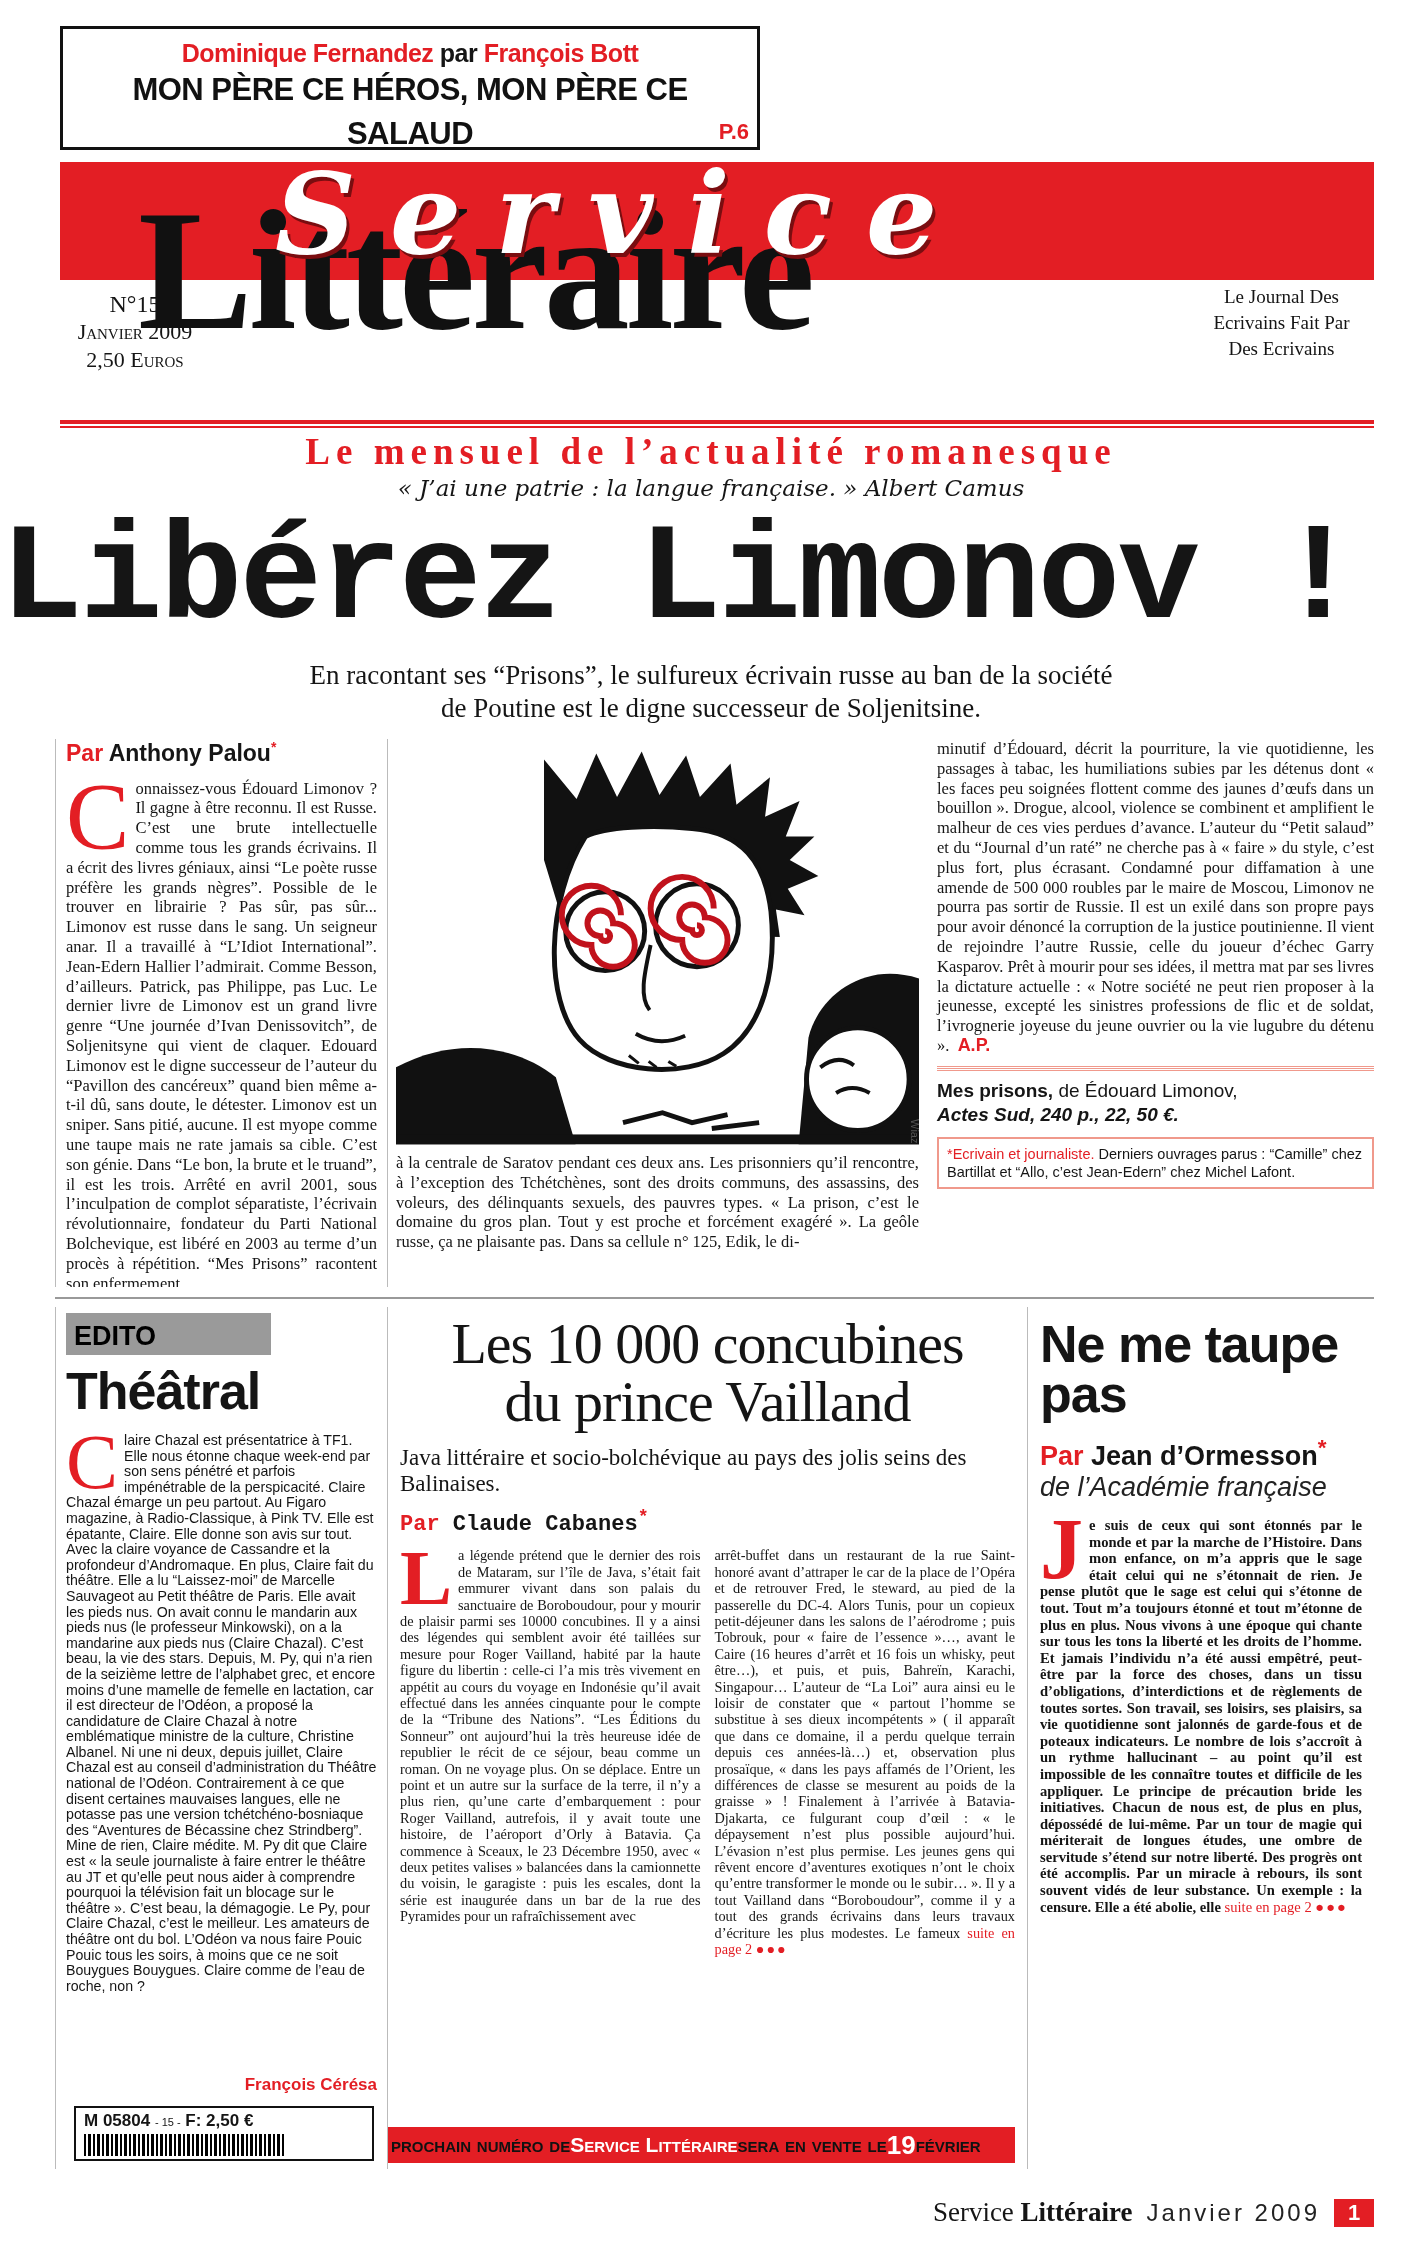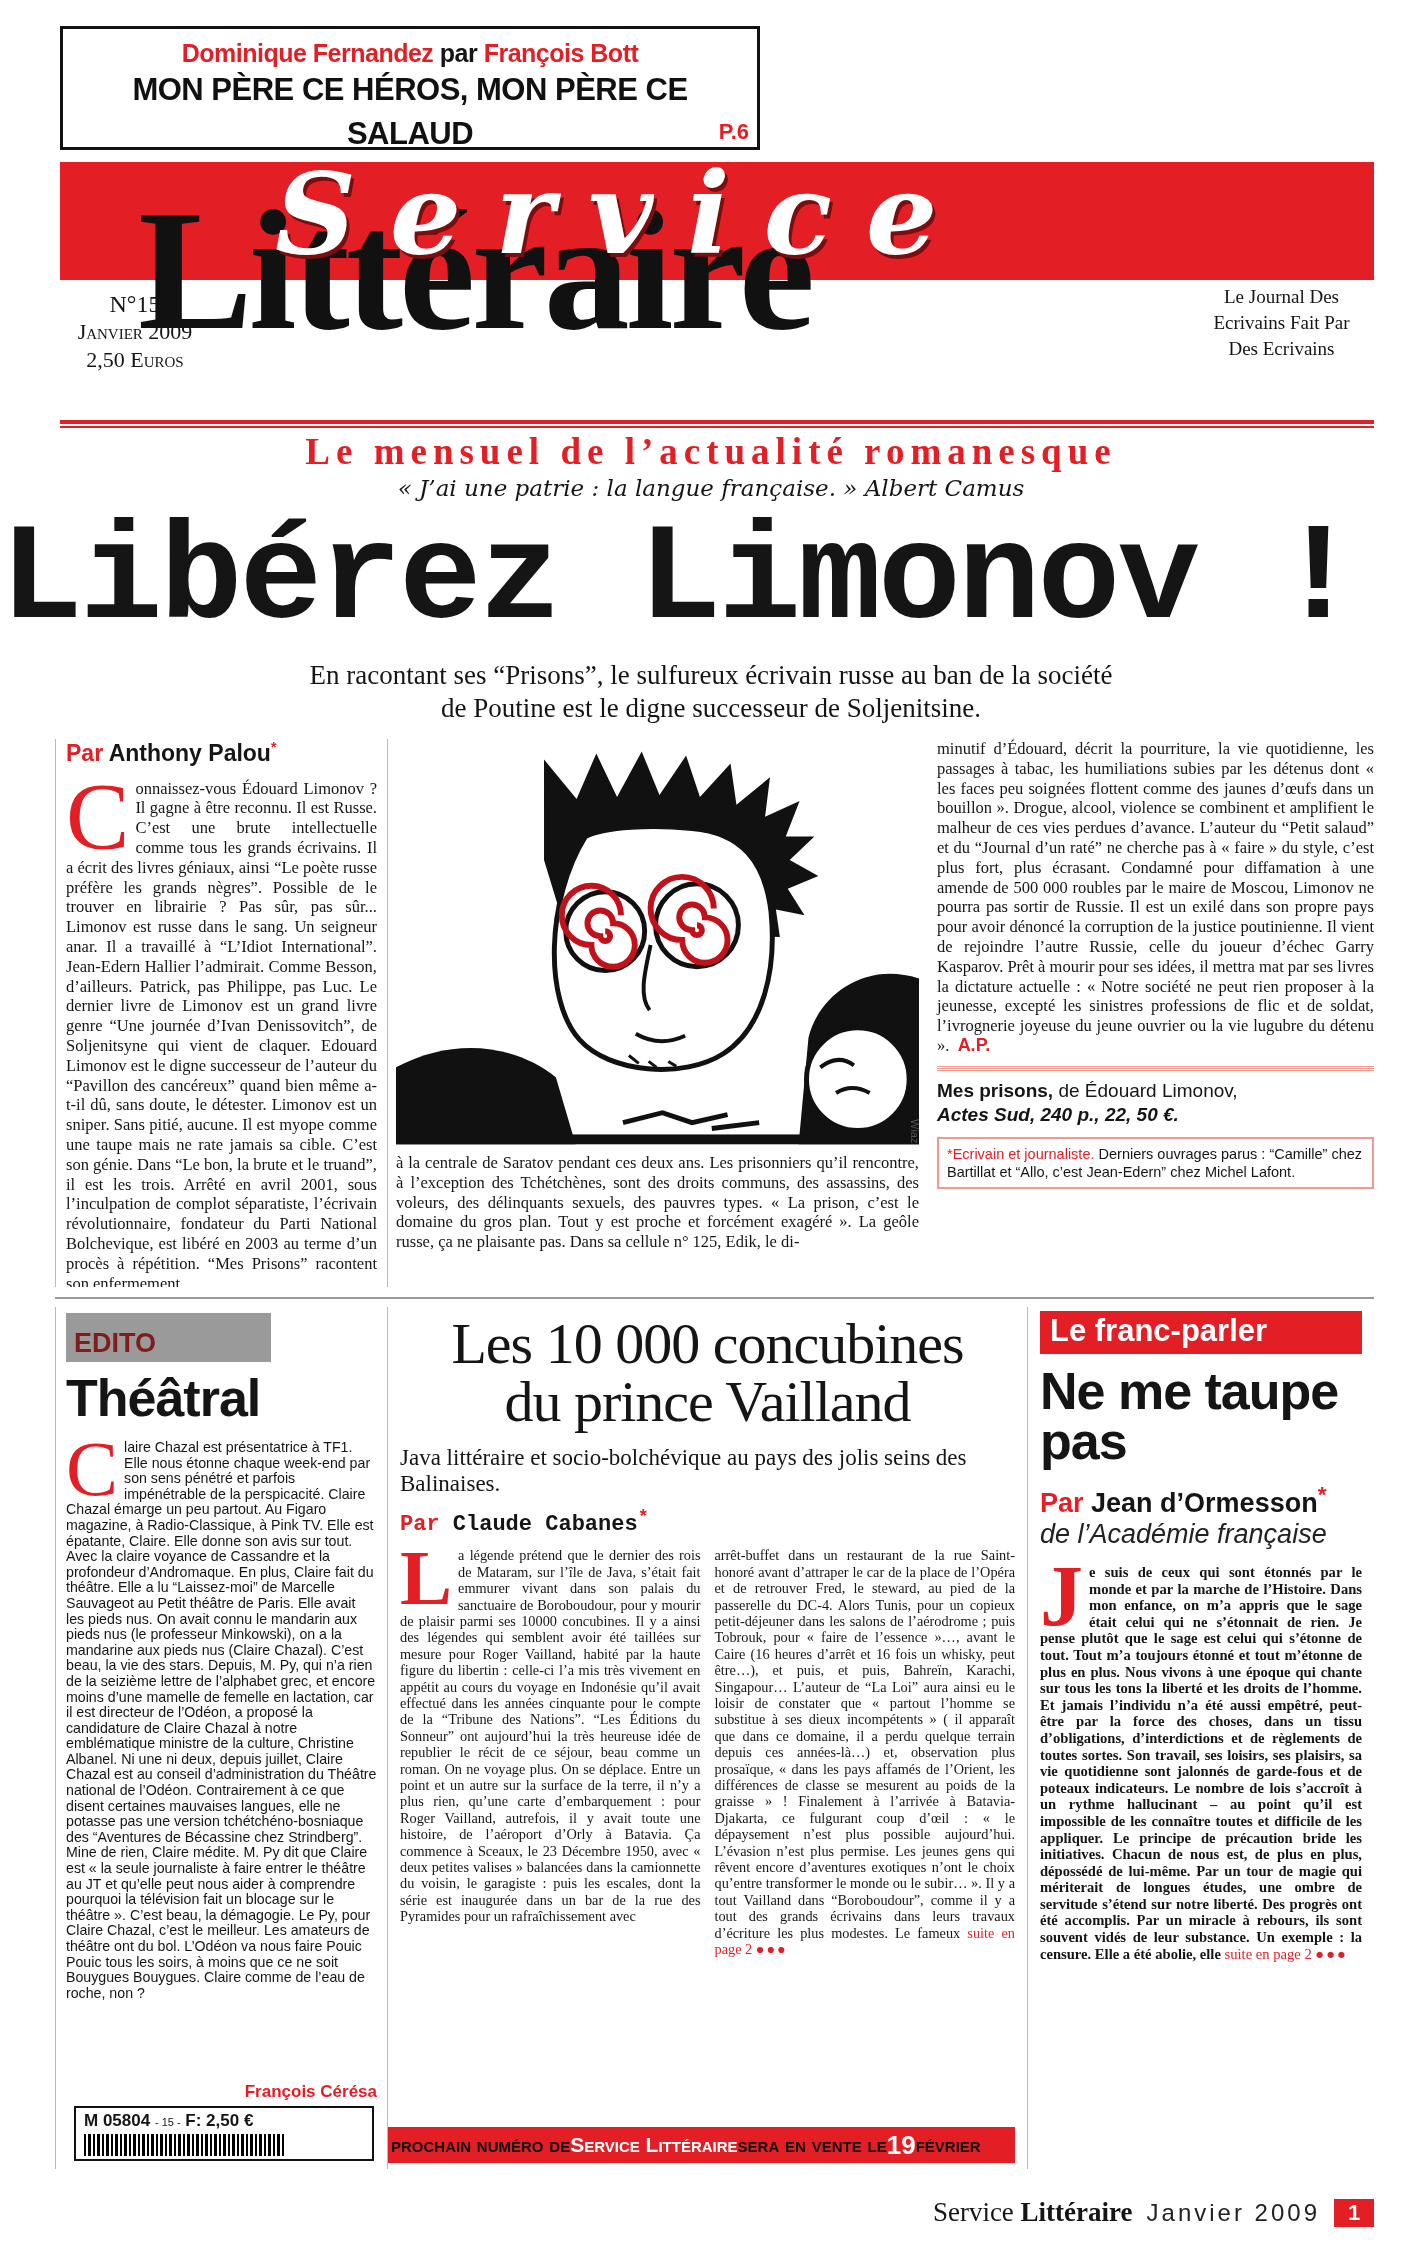--- a/index.html
+++ b/index.html
@@ -61,21 +61,21 @@
   .footnote-box{border:2px solid var(--salmon);margin-top:10px;padding:6px 8px;font-family:"Liberation Sans",sans-serif;font-size:14.5px;line-height:18px;}
 
   .mid-rule{margin:10px 48px 0 55px;border-top:2px solid #999;}
 
   
   .bottom-grid{display:flex;margin:8px 48px 0 55px;height:862px;}
   .bot-col1{position:relative;width:332px;padding:6px 10px 0;border-left:1px solid #bbb;overflow:hidden;}
   .bot-col2{position:relative;width:640px;padding:0 12px;border-left:1px solid #bbb;overflow:hidden;}
   .bot-col3{width:335px;padding-left:12px;border-left:1px solid #bbb;overflow:hidden;}
 
-  .edito-bar{background:#9a9a9a;color:#7f1d1d;font-family:"Liberation Sans",sans-serif;font-weight:bold;font-size:27px;width:205px;padding:15px 8px 3px;}
+  .edito-bar{background:#9a9a9a;color:#000000;font-family:"Liberation Sans",sans-serif;font-weight:bold;font-size:27px;width:205px;padding:8px 8px 3px;}
   .edito-title{font-family:"Liberation Sans",sans-serif;font-weight:bold;font-size:52px;letter-spacing:-1px;margin:6px 0 12px;}
   .edito-text{font-family:"Liberation Sans",sans-serif;font-size:14.2px;line-height:15.6px;font-weight:500;text-align:left;height:640px;overflow:hidden;}
   .edito-text .dropcap{font-size:78px;line-height:58px;font-family:"Liberation Serif",serif;}
   .edito-sig{font-family:"Liberation Sans",sans-serif;font-weight:bold;font-size:17px;text-align:right;color:var(--red);margin-top:2px;}
   .barcode-box{position:absolute;bottom:8px;left:18px;width:300px;border:2px solid #111;padding:3px 8px;background:#fff;}
   .barcode-text{font-family:"Liberation Sans",sans-serif;font-size:17px;font-weight:bold;}
   .barcode-text .small{font-size:11px;font-weight:normal;}
   .barcode-stripes{margin-top:3px;height:22px;width:200px;background:repeating-linear-gradient(90deg,#000 0 2px,#fff 2px 4px,#000 4px 7px,#fff 7px 9px);}
 
   .center-title{text-align:center;font-size:58px;line-height:58px;font-weight:normal;letter-spacing:-1px;margin-top:8px;}
@@ -233,21 +233,20 @@
       <div class="next-banner">
         <span>Le prochain numéro de </span>
         <span class="wht">Service Littéraire</span>
         <span> sera en vente le </span>
         <span class="wht big">19</span>
         <span> février</span>
       </div>
     </div>
 
     <div class="bot-col3">
-      <div class="fp-bar">Le franc-parler</div>
       <div class="fp-title">Ne me taupe pas</div>
       <div class="fp-byline">
         <span class="red">Par</span>
         <span>Jean d’Ormesson</span><sup class="red">*</sup>
       </div>
       <div class="fp-subline">de l’Académie française</div>
       <p class="fp-text"><span class="dropcap red">J</span><span>e suis de ceux qui sont étonnés par le monde et par la marche de l’Histoire. Dans mon enfance, on m’a appris que le sage était celui qui ne s’étonnait de rien. Je pense plutôt que le sage est celui qui s’étonne de tout. Tout m’a toujours étonné et tout m’étonne de plus en plus. Nous vivons à une époque qui chante sur tous les tons la liberté et les droits de l’homme. Et jamais l’individu n’a été aussi empêtré, peut-être par la force des choses, dans un tissu d’obligations, d’interdictions et de règlements de toutes sortes. Son travail, ses loisirs, ses plaisirs, sa vie quotidienne sont jalonnés de garde-fous et de poteaux indicateurs. Le nombre de lois s’accroît à un rythme hallucinant – au point qu’il est impossible de les connaître toutes et difficile de les appliquer. Le principe de précaution bride les initiatives. Chacun de nous est, de plus en plus, dépossédé de lui-même. Par un tour de magie qui mériterait de longues études, une ombre de servitude s’étend sur notre liberté. Des progrès ont été accomplis. Par un miracle à rebours, ils sont souvent vidés de leur substance. Un exemple : la censure. Elle a été abolie, elle</span> <span class="cont">suite en page 2</span> <span class="cont dots">●●●</span></p>
     </div>
   </div>
 

